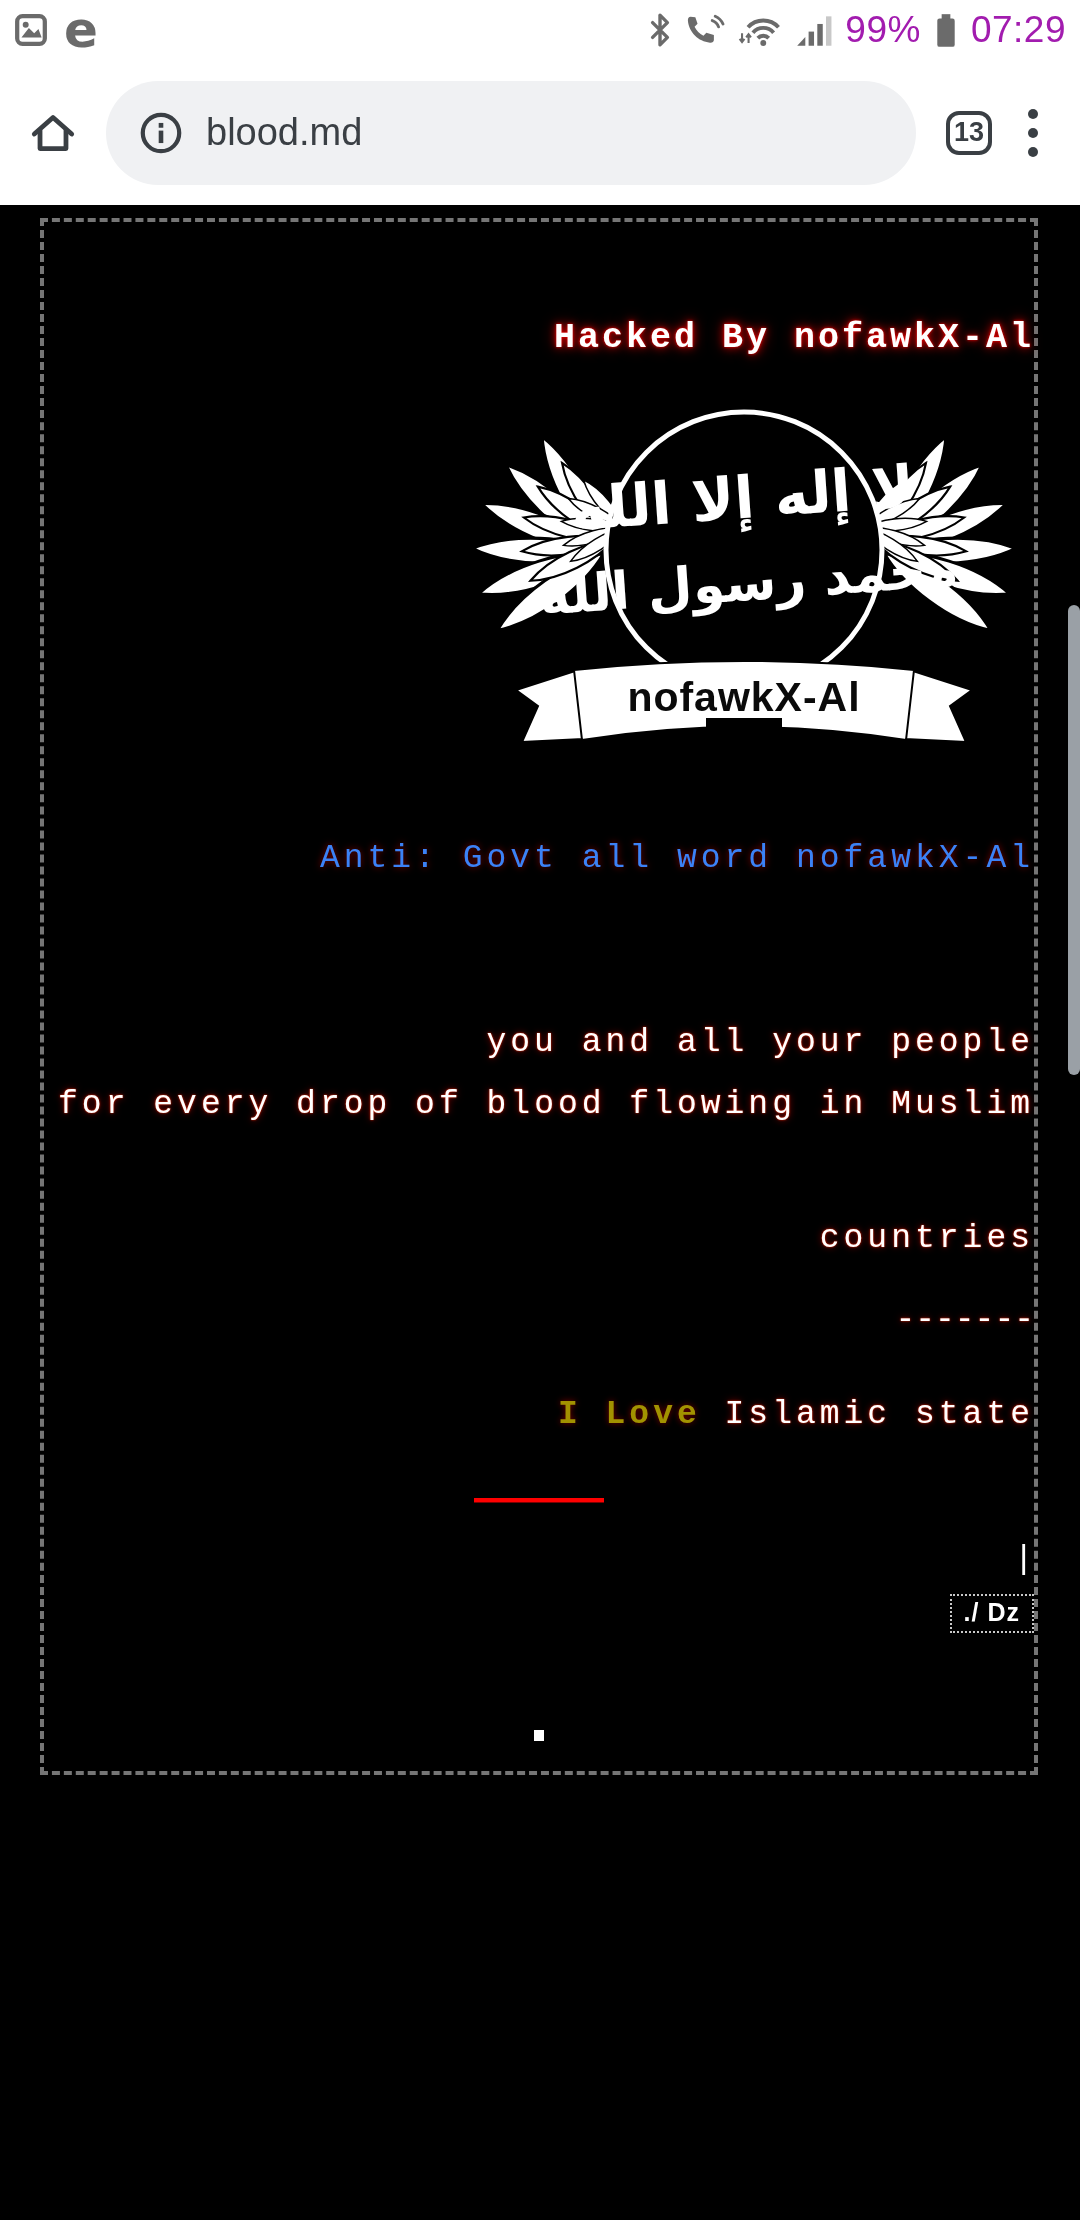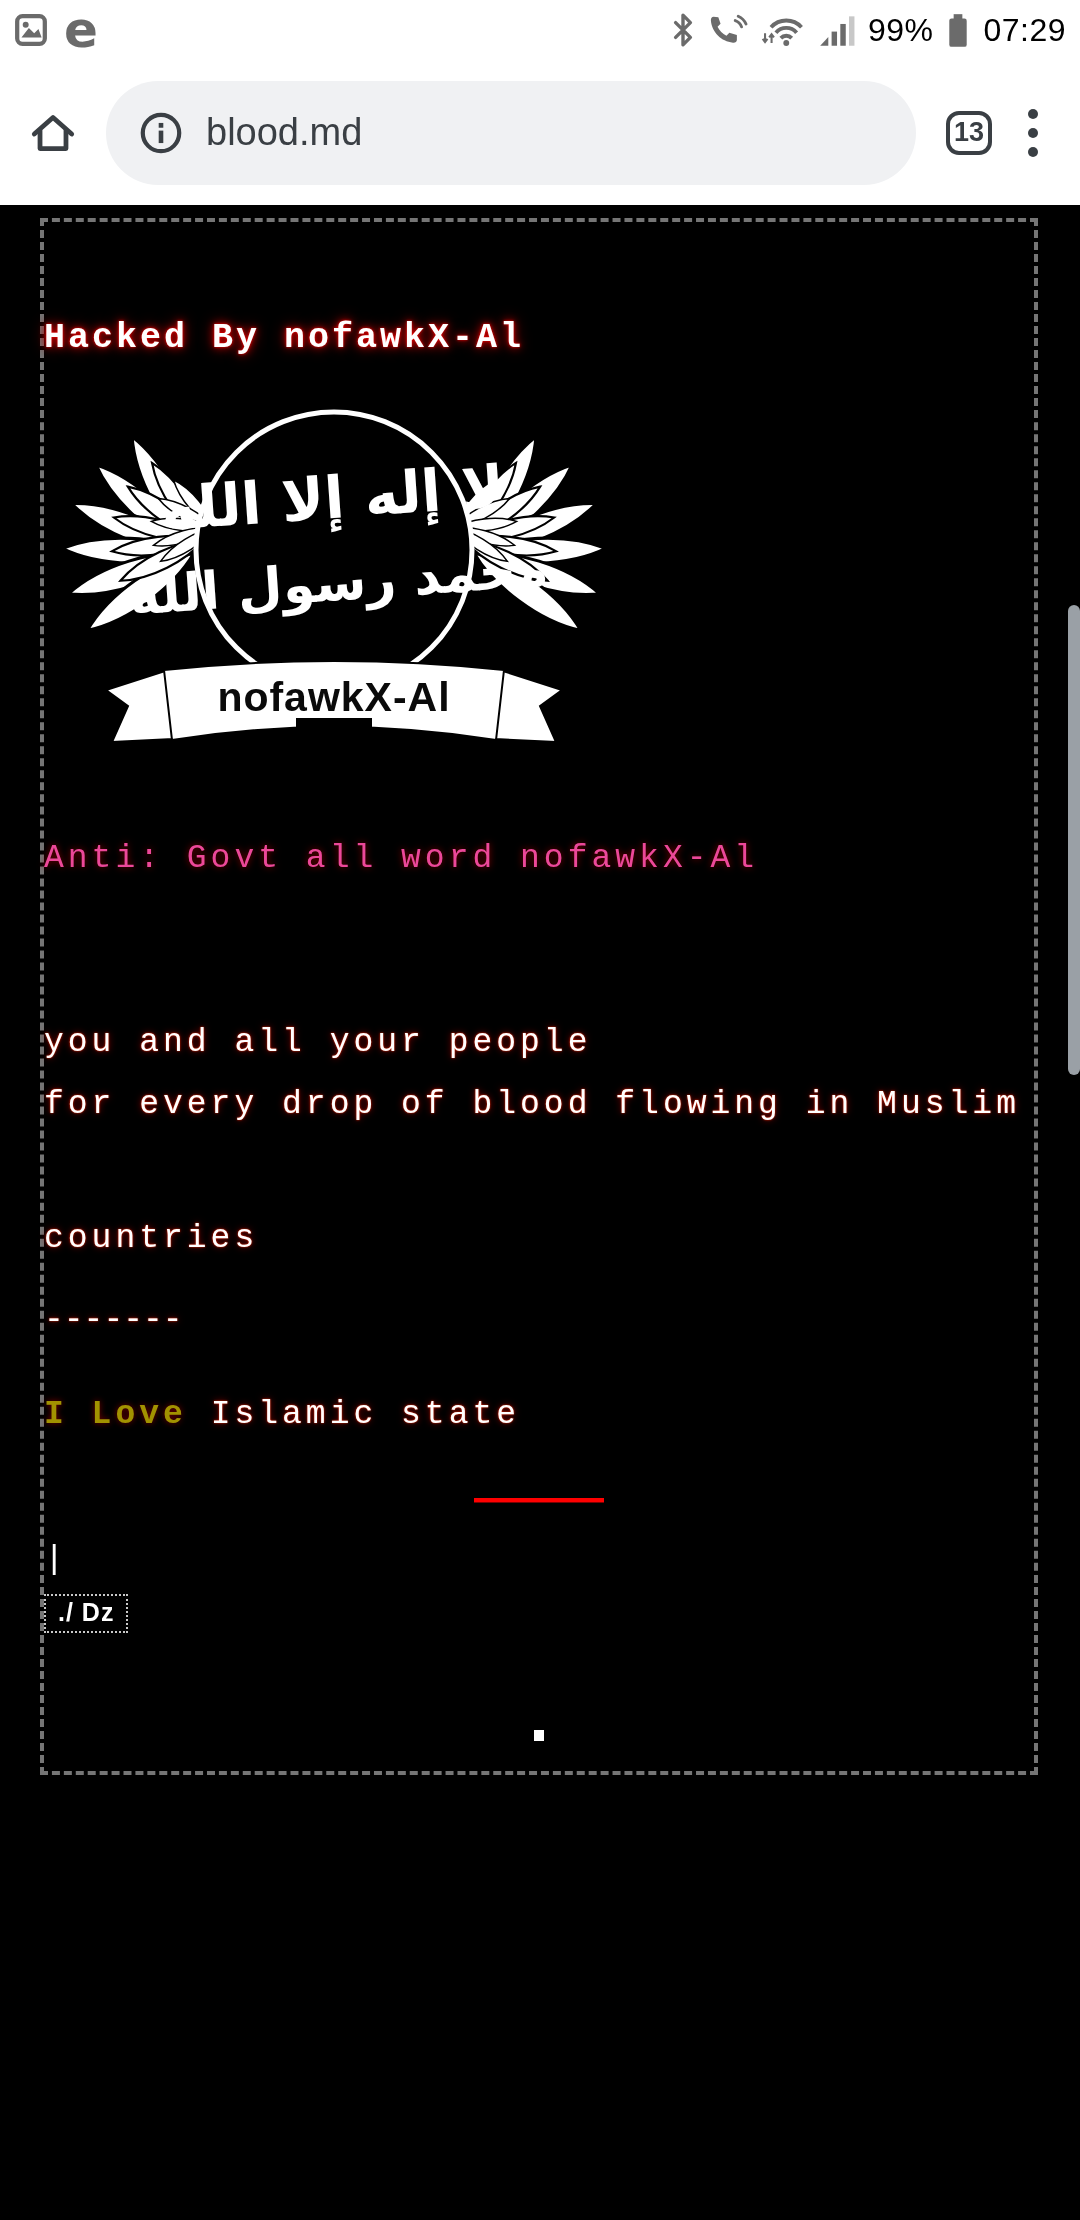--- a/index.html
+++ b/index.html
@@ -4,47 +4,47 @@
 <style>
   * { margin:0; padding:0; box-sizing:border-box; }
   html,body { background:#000; }
   #screen { position:relative; width:1080px; height:2220px; background:#000; overflow:hidden;
             font-family:"Liberation Sans", sans-serif; }
 
   
   .status-bar { position:absolute; top:0; left:0; width:1080px; height:60px; background:#ffffff;
                 display:flex; align-items:center; padding:0 14px; gap:16px; }
   .sb-right { margin-left:auto; display:flex; align-items:center; gap:13px; }
-  .sb-text { color:#000000; font-size:32px; letter-spacing:0.5px; }
+  .sb-text { color:#a21caf; font-size:37px; letter-spacing:0.5px; }
   .e-glyph { color:#6b6b6b; font-size:50px; font-weight:800; line-height:44px;
              font-family:"DejaVu Sans", sans-serif; }
 
   
   .browser-bar { position:absolute; top:60px; left:0; width:1080px; height:145px; background:#ffffff;
                  display:flex; align-items:center; padding:0 26px; }
   .url-pill { flex:1; height:104px; background:#f0f1f3; border-radius:52px; margin:0 30px 0 26px;
               display:flex; align-items:center; padding:0 32px; gap:22px; }
   .url-text { color:#3a3f44; font-size:38px; }
   .tab-box { width:46px; height:44px; border:4px solid #3a3f44; border-radius:13px;
              color:#3a3f44; font-size:27px; font-weight:700; display:flex; align-items:center;
              justify-content:center; }
   .menu-dots { display:flex; flex-direction:column; gap:9px; margin:0 16px 0 36px; }
   .menu-dots .dot { width:10px; height:10px; border-radius:50%; background:#3a3f44; }
 
   
   .page { position:absolute; top:205px; left:0; width:1080px; height:2015px; background:#000; }
   .deface-frame { position:absolute; top:13px; left:40px; width:998px; height:1557px;
                   border:4px dashed #757575; }
-  .abs { position:absolute; left:0; right:0; text-align:left; }
+  .abs { position:absolute; left:0; right:0; text-align:right; }
   .mono { font-family:"Liberation Mono","DejaVu Sans Mono",monospace; }
 
   .deface-title { top:96px; font-size:35px; font-weight:700; letter-spacing:3px; color:#fff;
                   text-shadow:0 0 3px #ff0000, 0 0 9px #cc0000, 0 0 16px #7a0000; }
   .emblem-wrap { top:166px; }
-  .anti-line  { top:618px; font-size:33px; letter-spacing:4px; color:#ec4899;
+  .anti-line  { top:618px; font-size:33px; letter-spacing:4px; color:#3b82f6;
                 text-shadow:0 0 7px #8c0000; }
   .body-line  { font-size:33px; letter-spacing:4px; color:#fff;
                 text-shadow:0 0 2px #ff2a00, 0 0 7px #8c0000; }
   .l1 { top:710px; } .l2 { top:802px; } .l3 { top:864px;font-family:Liberation Mono, monospace; } .l4 { top:998px; }
   .sep-line   { top:1080px; font-size:33px; letter-spacing:0; color:#fff;
                 text-shadow:0 0 2px #ff2a00, 0 0 7px #8c0000; }
   .love-line  { top:1174px; font-size:33px; letter-spacing:4px; color:#fff;
                 text-shadow:0 0 2px #ff2a00, 0 0 7px #8c0000; }
   .love-gold  { color:#a29200; font-weight:700; text-shadow:0 0 6px #7a0000; }
   .red-rule   { top:1276px; left:calc(50% - 65px); width:130px; height:4px; background:#ff0000;

